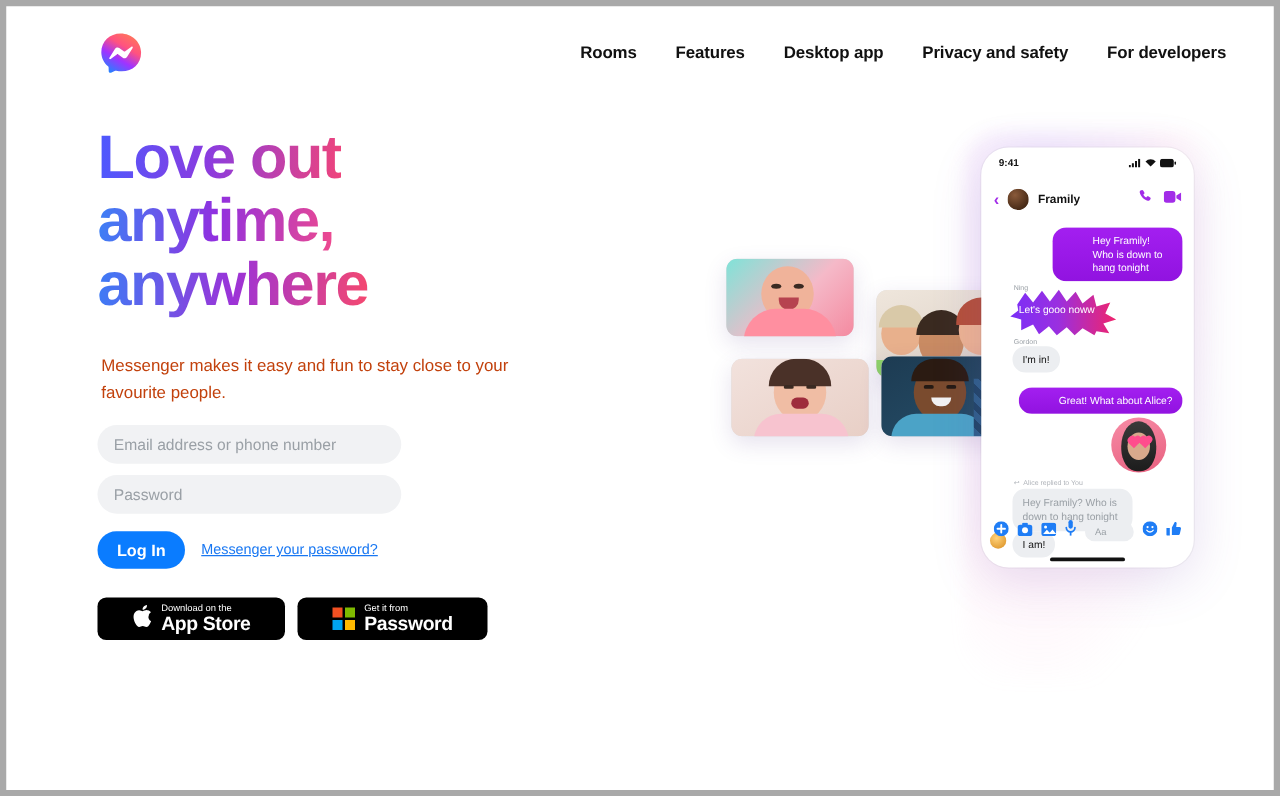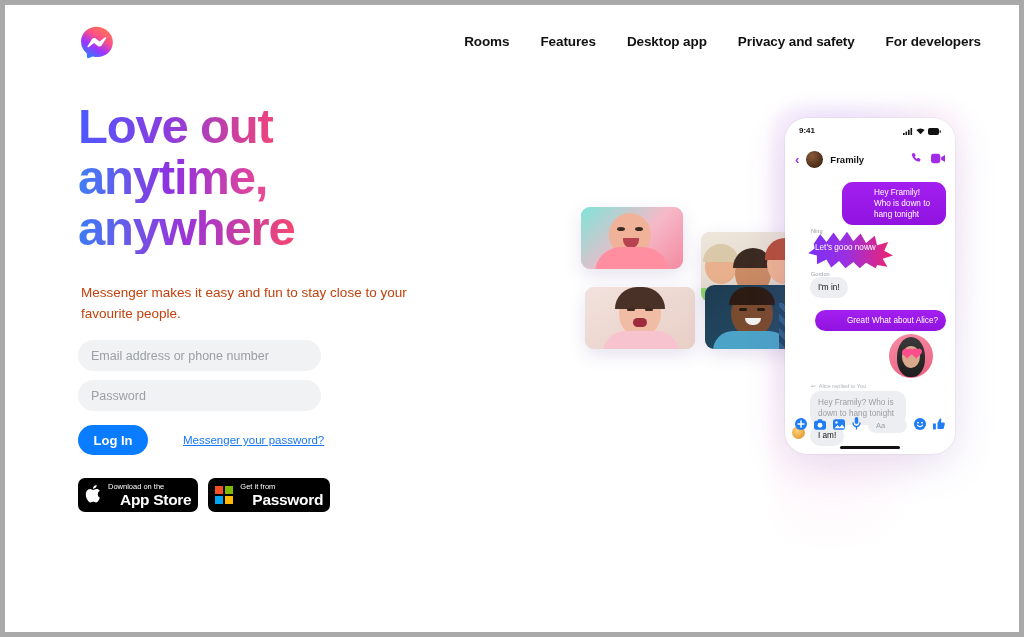--- a/index.html
+++ b/index.html
@@ -55,21 +55,21 @@
   .field {
     display:block; box-sizing:border-box;
     width:243px; height:31px;
     background:#f1f2f4; border:none; border-radius:16px;
     padding:0 13px; margin-bottom:9px;
     font-family:"Liberation Sans", sans-serif;
     font-size:12.5px; color:#222;
   }
   .field::placeholder { color:#9aa0a6; }
 
-  .actions { display:flex; align-items:center; gap:35px; margin-top:14px; }
+  .actions { display:flex; align-items:center; gap:13px; margin-top:14px; }
   .login-btn {
     width:70px; height:30px; border:none; border-radius:15px;
     background:#0a7cff; color:#fff;
     font-family:"Liberation Sans", sans-serif;
     font-size:13px; font-weight:bold; cursor:pointer;
   }
   .forgot {
     font-size:11.5px; color:#1877f2; text-decoration:underline; cursor:pointer;
   }
 
@@ -77,25 +77,25 @@
   .checkbox {
     width:12px; height:12px; box-sizing:border-box;
     border:1px solid #c8cbd0; border-radius:2px; background:#fff;
   }
   .keep-label { font-size:11.5px; color:#4a4f55; }
 
   .badges { display:flex; gap:10px; margin-top:23px; }
   .badge {
     display:flex; align-items:center; gap:7px;
     background:#000; border-radius:7px;
-    height:34px; padding:0 7px; cursor:pointer;
+    height:34px; padding:0 28px; cursor:pointer;
   }
   .badge .txt { display:flex; flex-direction:column; justify-content:center; line-height:1; }
   .badge .sm { color:#fff; font-size:7.5px; margin-bottom:2px; }
-  .badge .bg { color:#fff; font-size:15.5px; font-weight:bold; letter-spacing:-0.3px;margin-left:12px; }
+  .badge .bg { color:#fff; font-size:15.5px; font-weight:bold; letter-spacing:-0.3px; }
   .ms-squares { display:grid; grid-template-columns:8px 8px; grid-template-rows:8px 8px; gap:2px; }
   .ms-squares i { display:block; }
 
   
   .stage { position:absolute; left:520px; top:80px; width:494px; height:500px; }
 
   .tile {
     position:absolute; border-radius:9px; overflow:hidden;
     box-shadow:0 6px 18px rgba(90,60,140,.15);
     background:#ddd;

